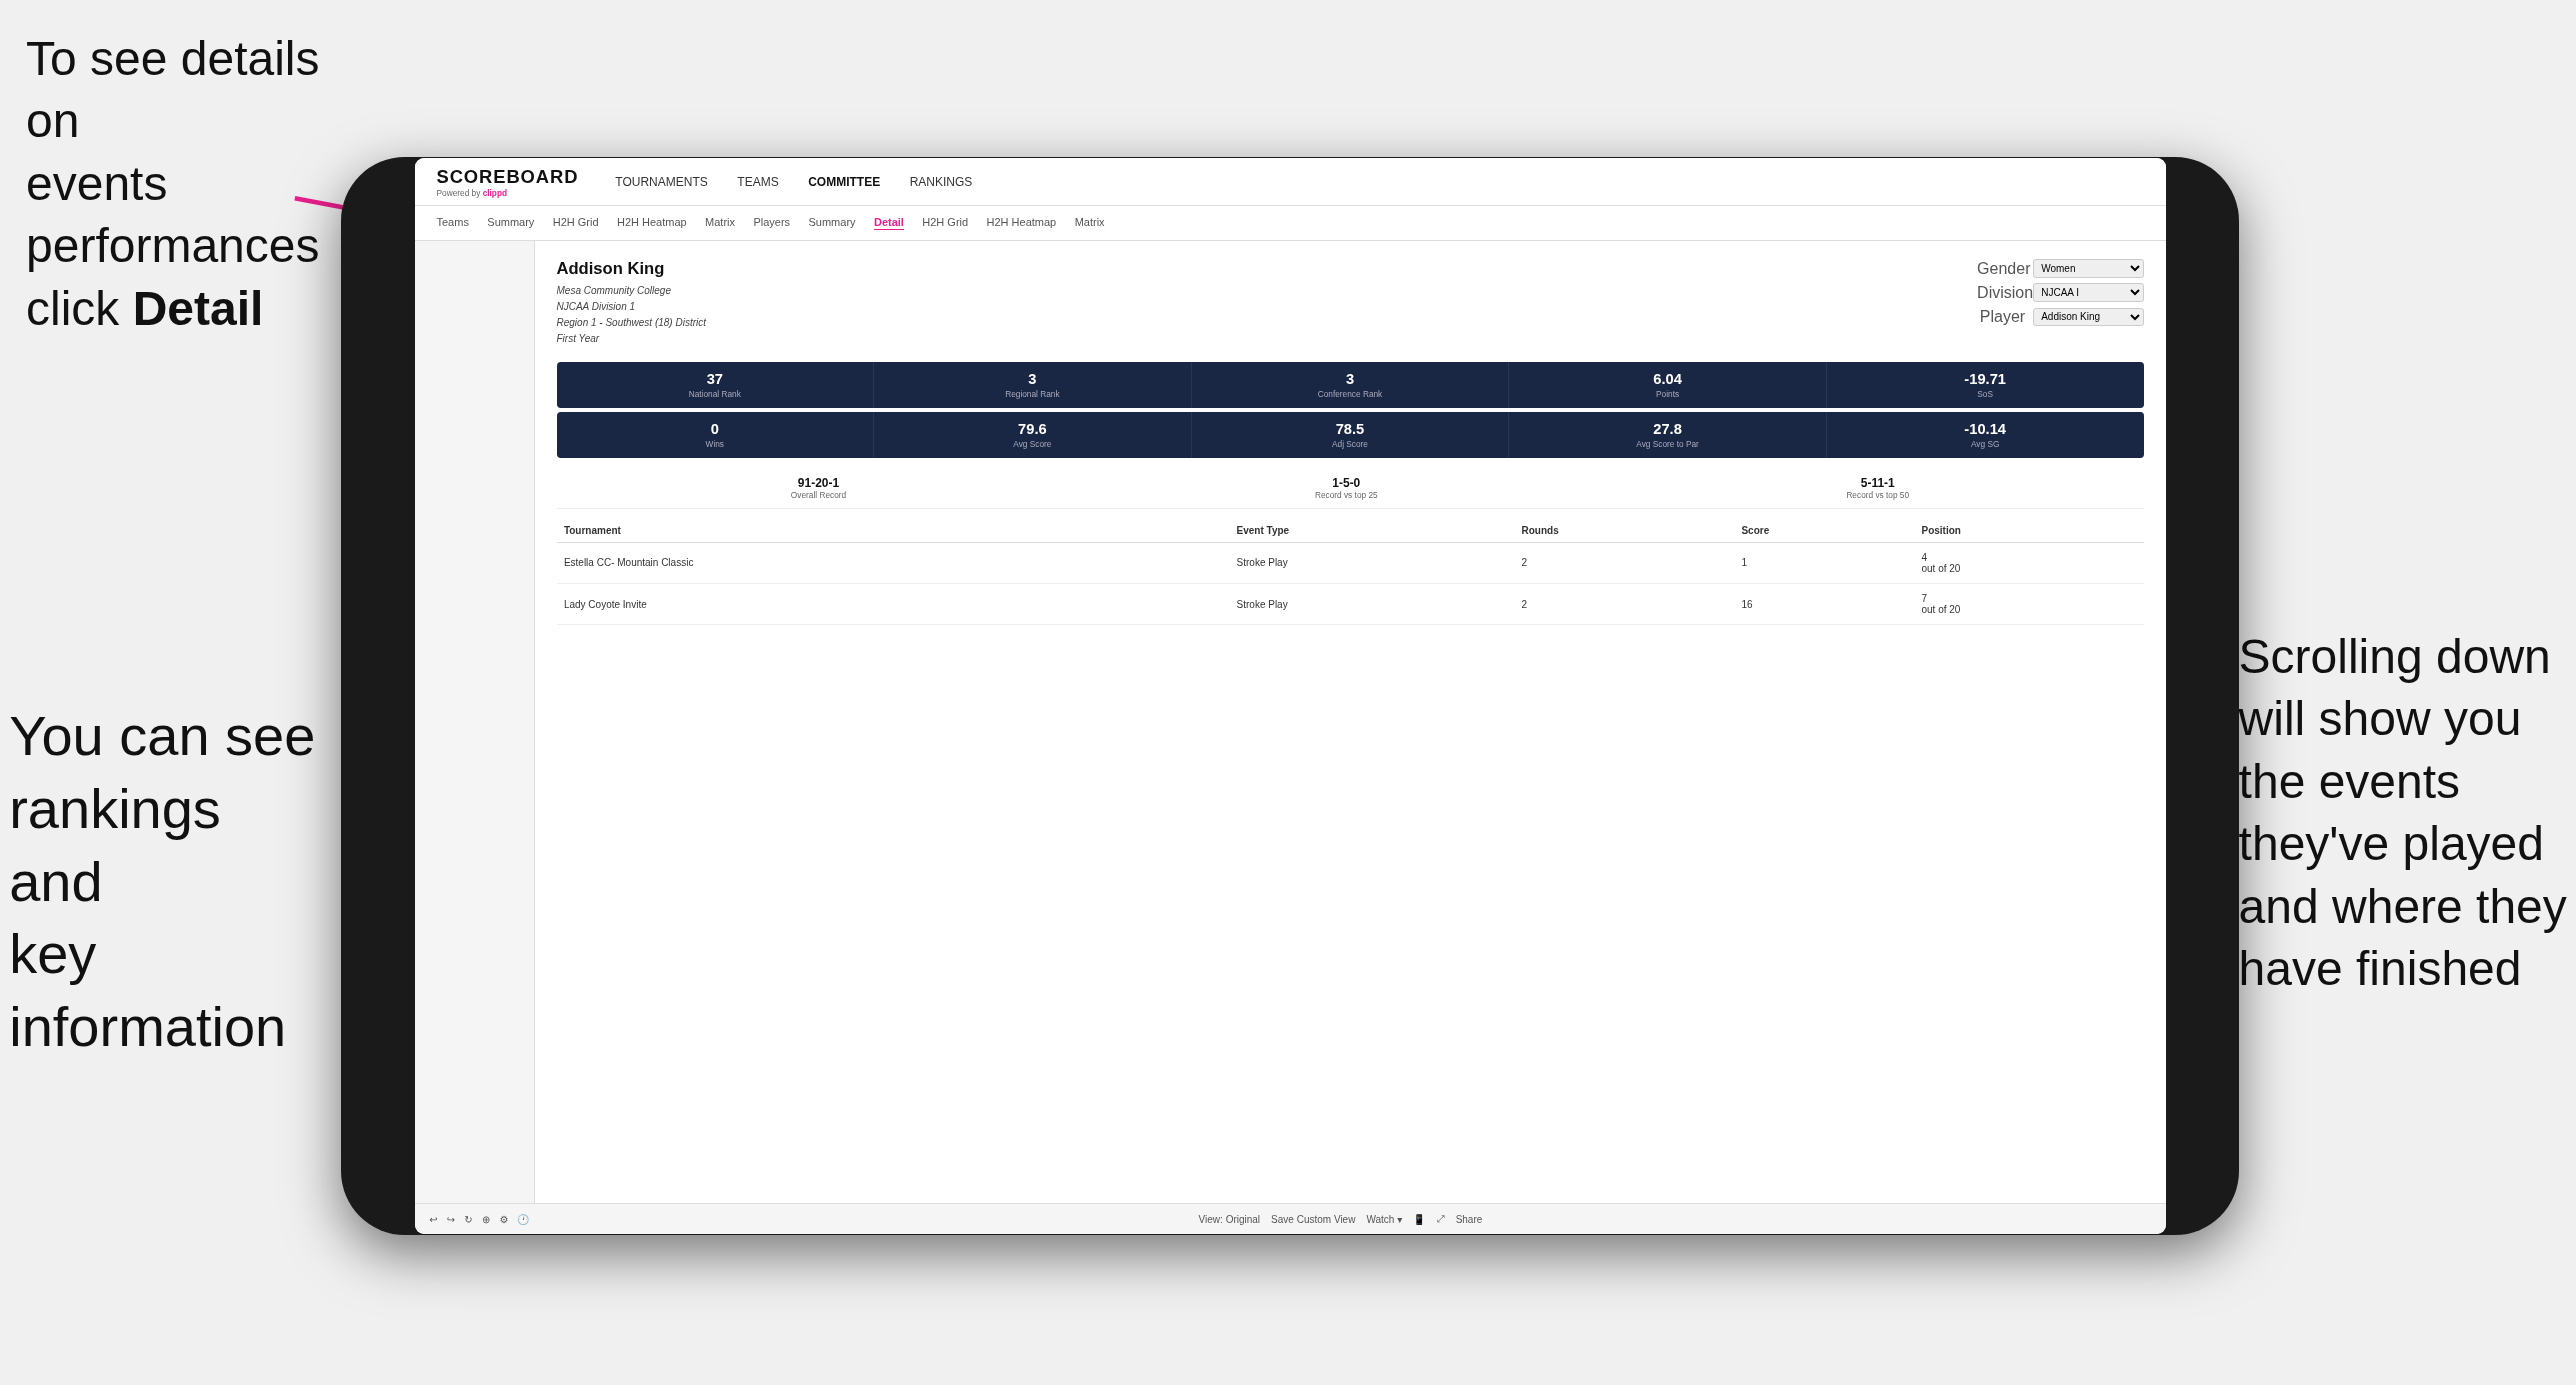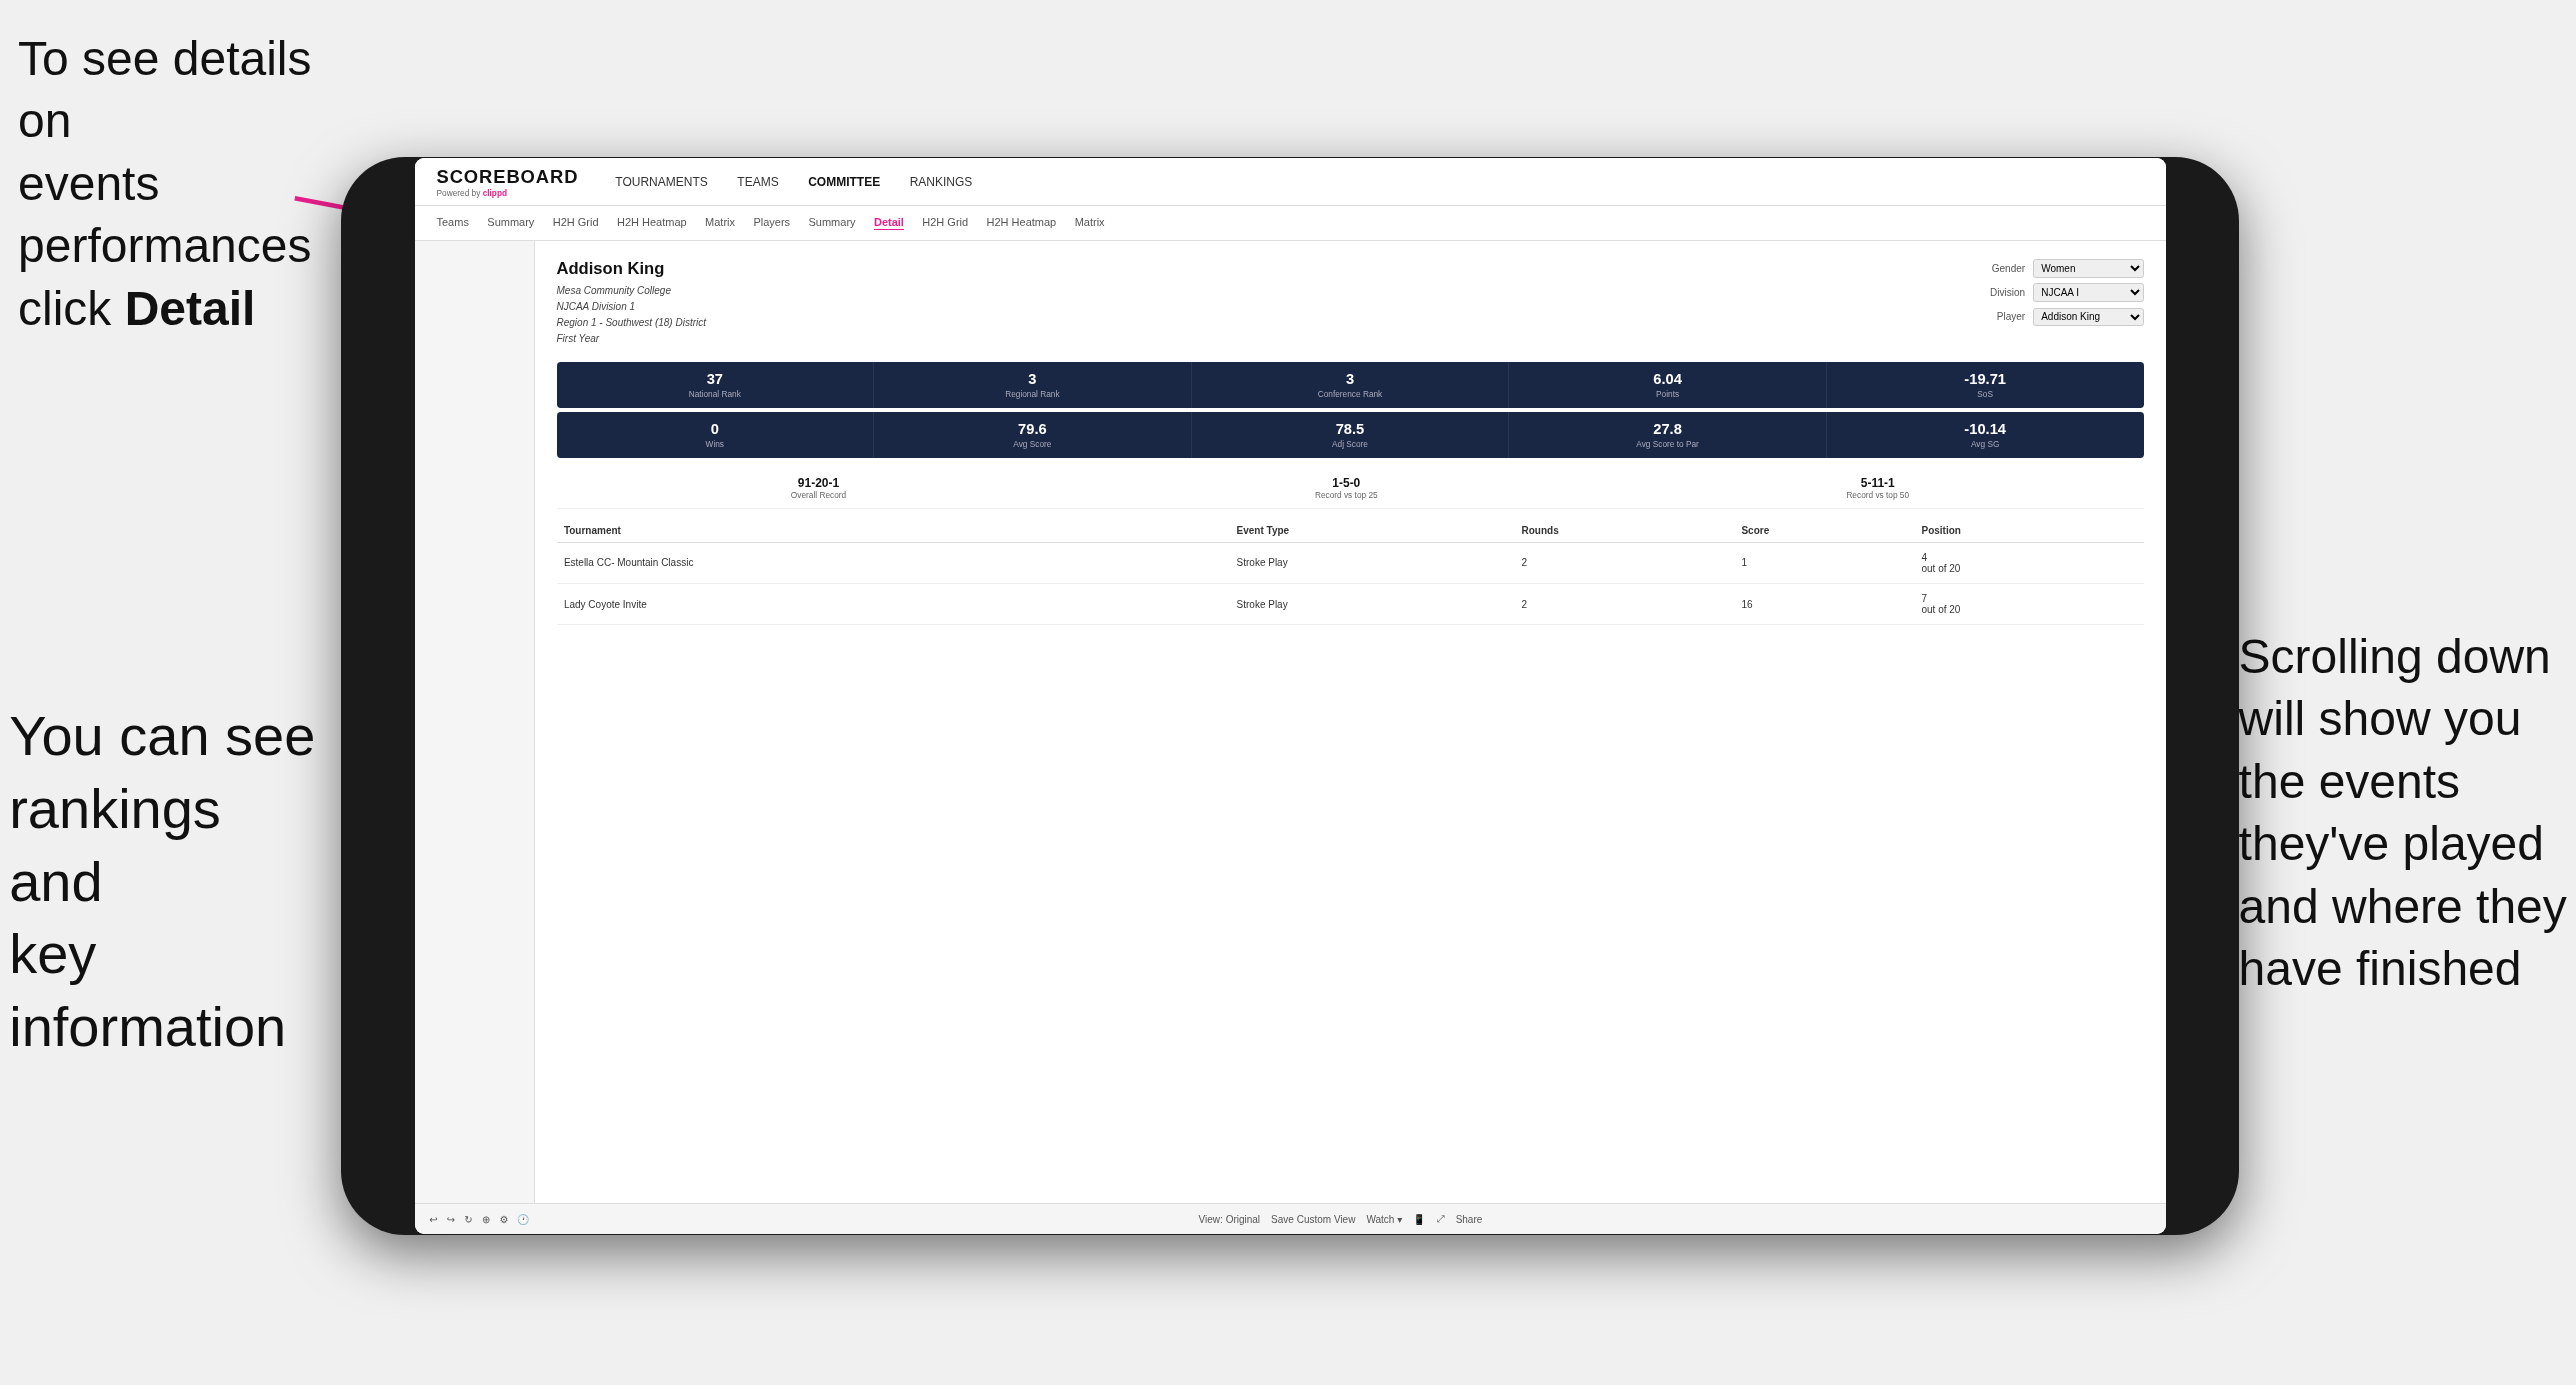--- a/index.html
+++ b/index.html
@@ -9,21 +9,21 @@
       width: 2576px;
       height: 1386px;
       position: relative;
       overflow: hidden;
     }
 
     
     .annotation-top-left {
       position: absolute;
       top: 28px;
-      left: 18px;
+      left: 26px;
       font-size: 48px;
       line-height: 1.3;
       color: #111;
       max-width: 313px;
     }
     .annotation-top-left strong { font-weight: 900; }
 
     .annotation-bottom-left {
       position: absolute;
       top: 700px;
@@ -190,21 +190,21 @@
       display: flex;
       flex-direction: column;
       gap: 5.5px;
     }
     .filter-row {
       display: flex;
       align-items: center;
       gap: 7.4px;
     }
     .filter-row label {
-      font-size: 10px;
+      font-size: 16px;
       color: #555;
       width: 48px;
       text-align: right;
     }
     .filter-row select {
       font-size: 10px;
       padding: 1.8px 3.7px;
       border: 0.9px solid #ccc;
       border-radius: 2.8px;
       width: 111px;

